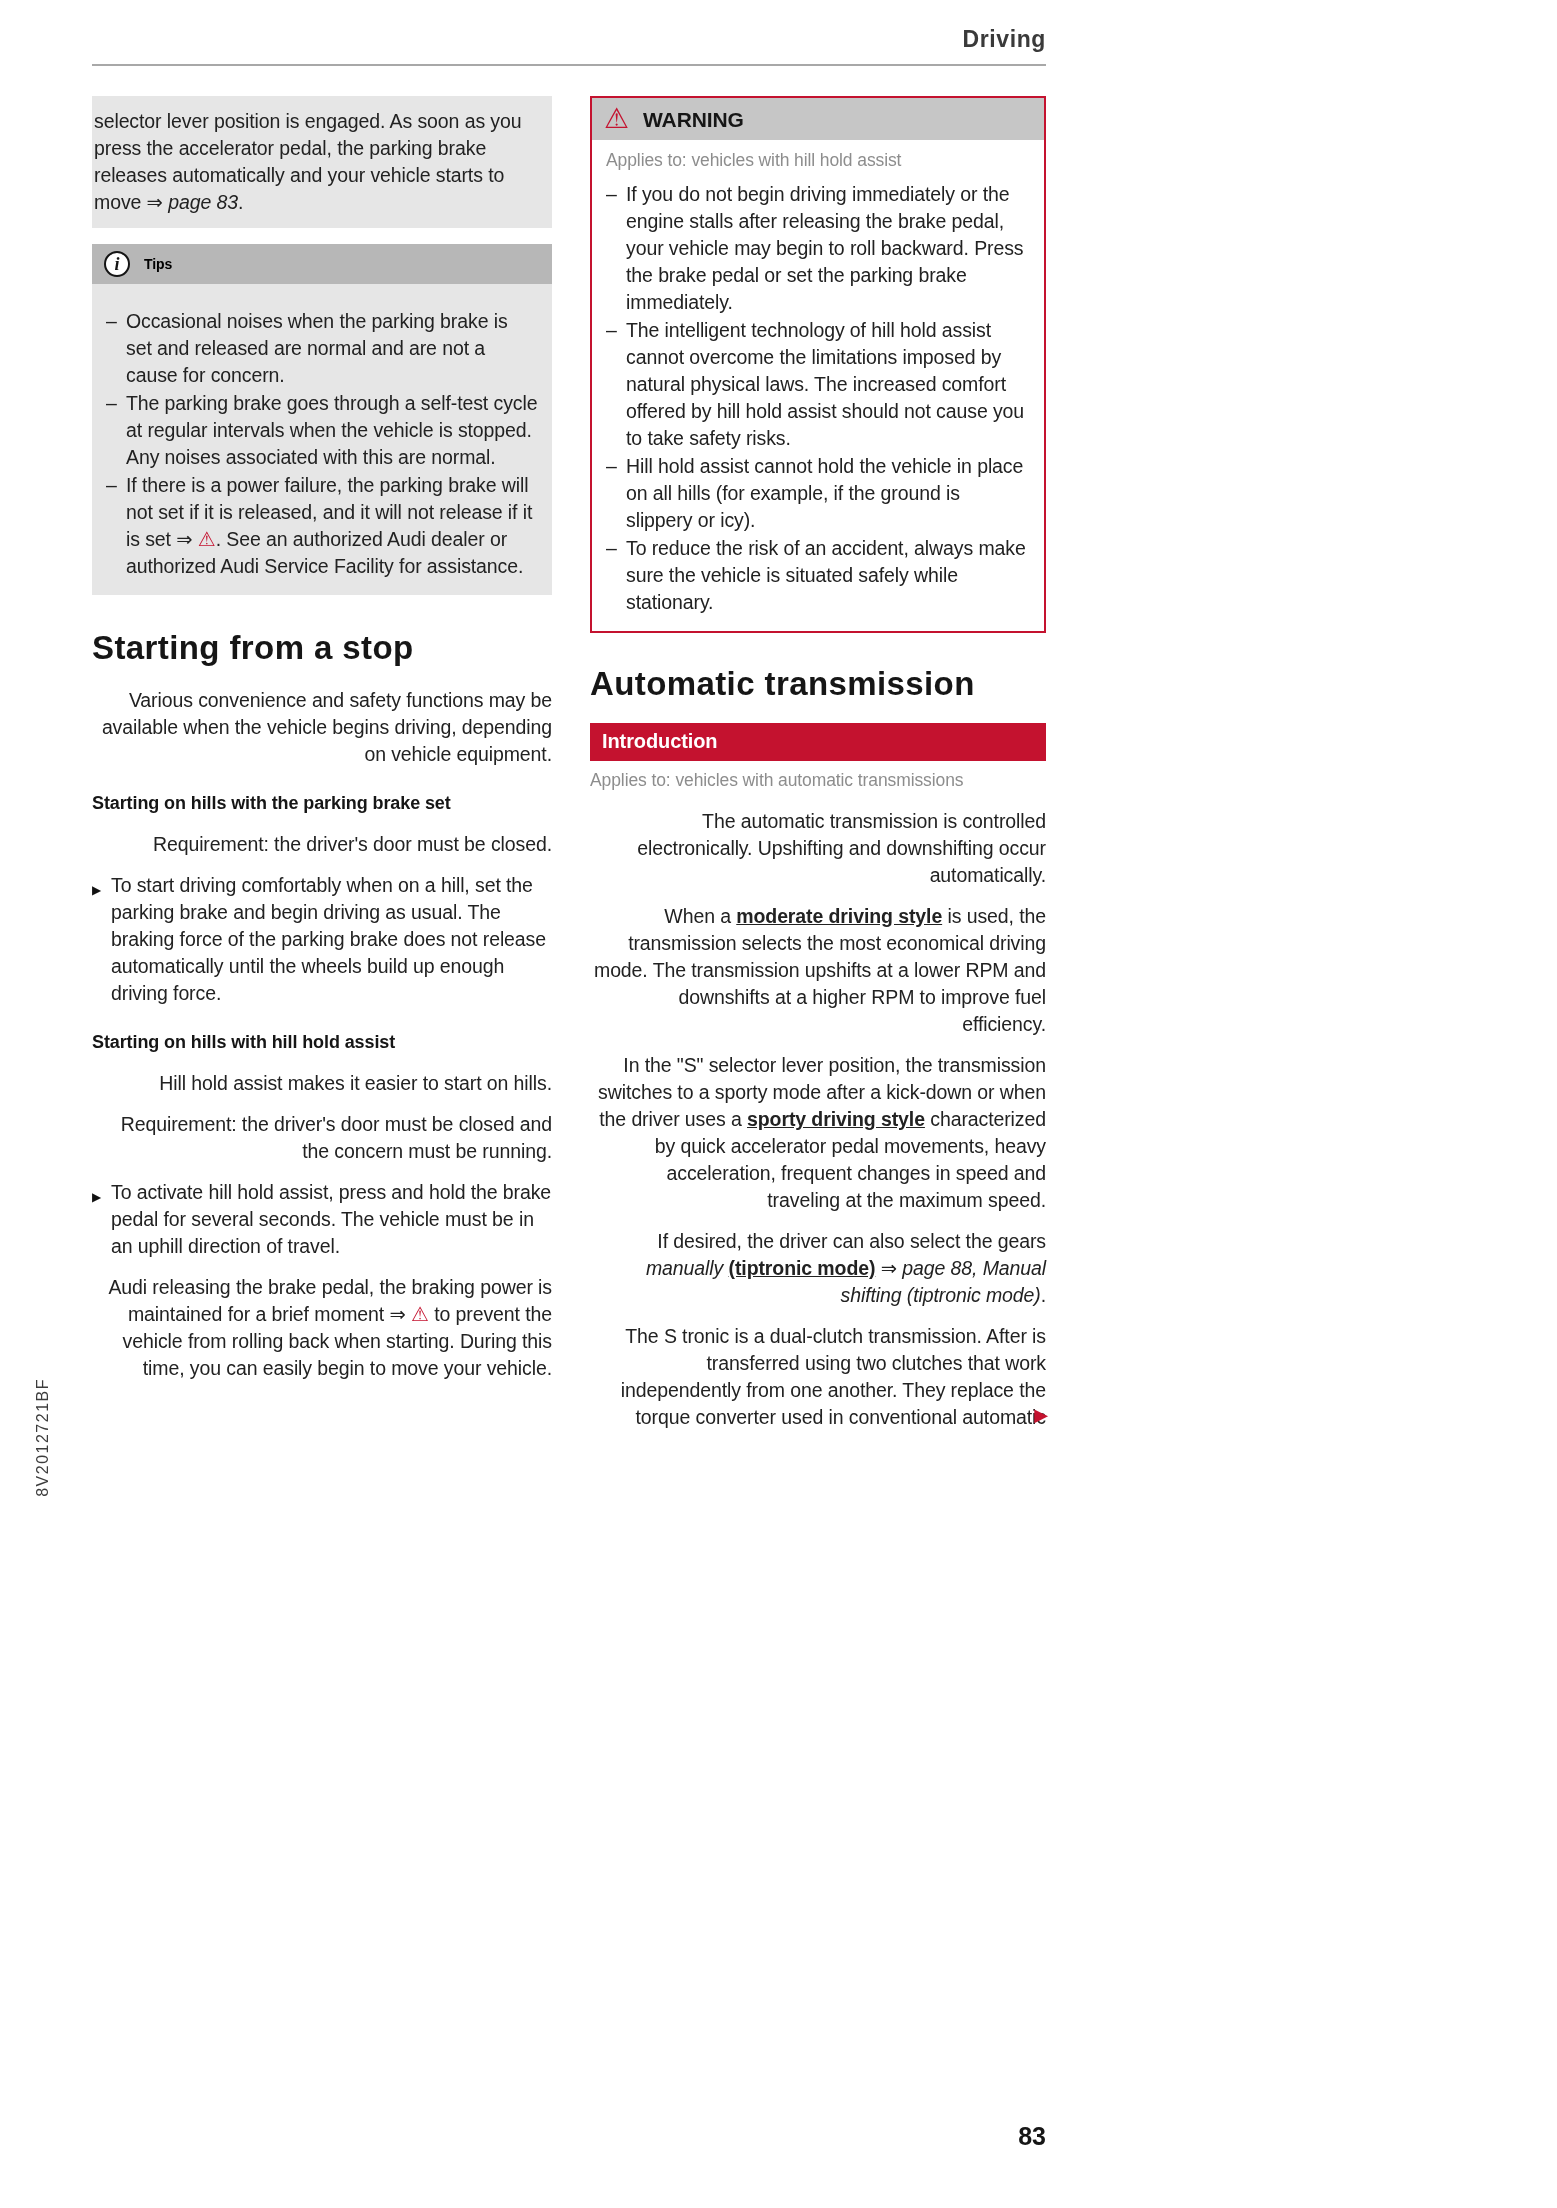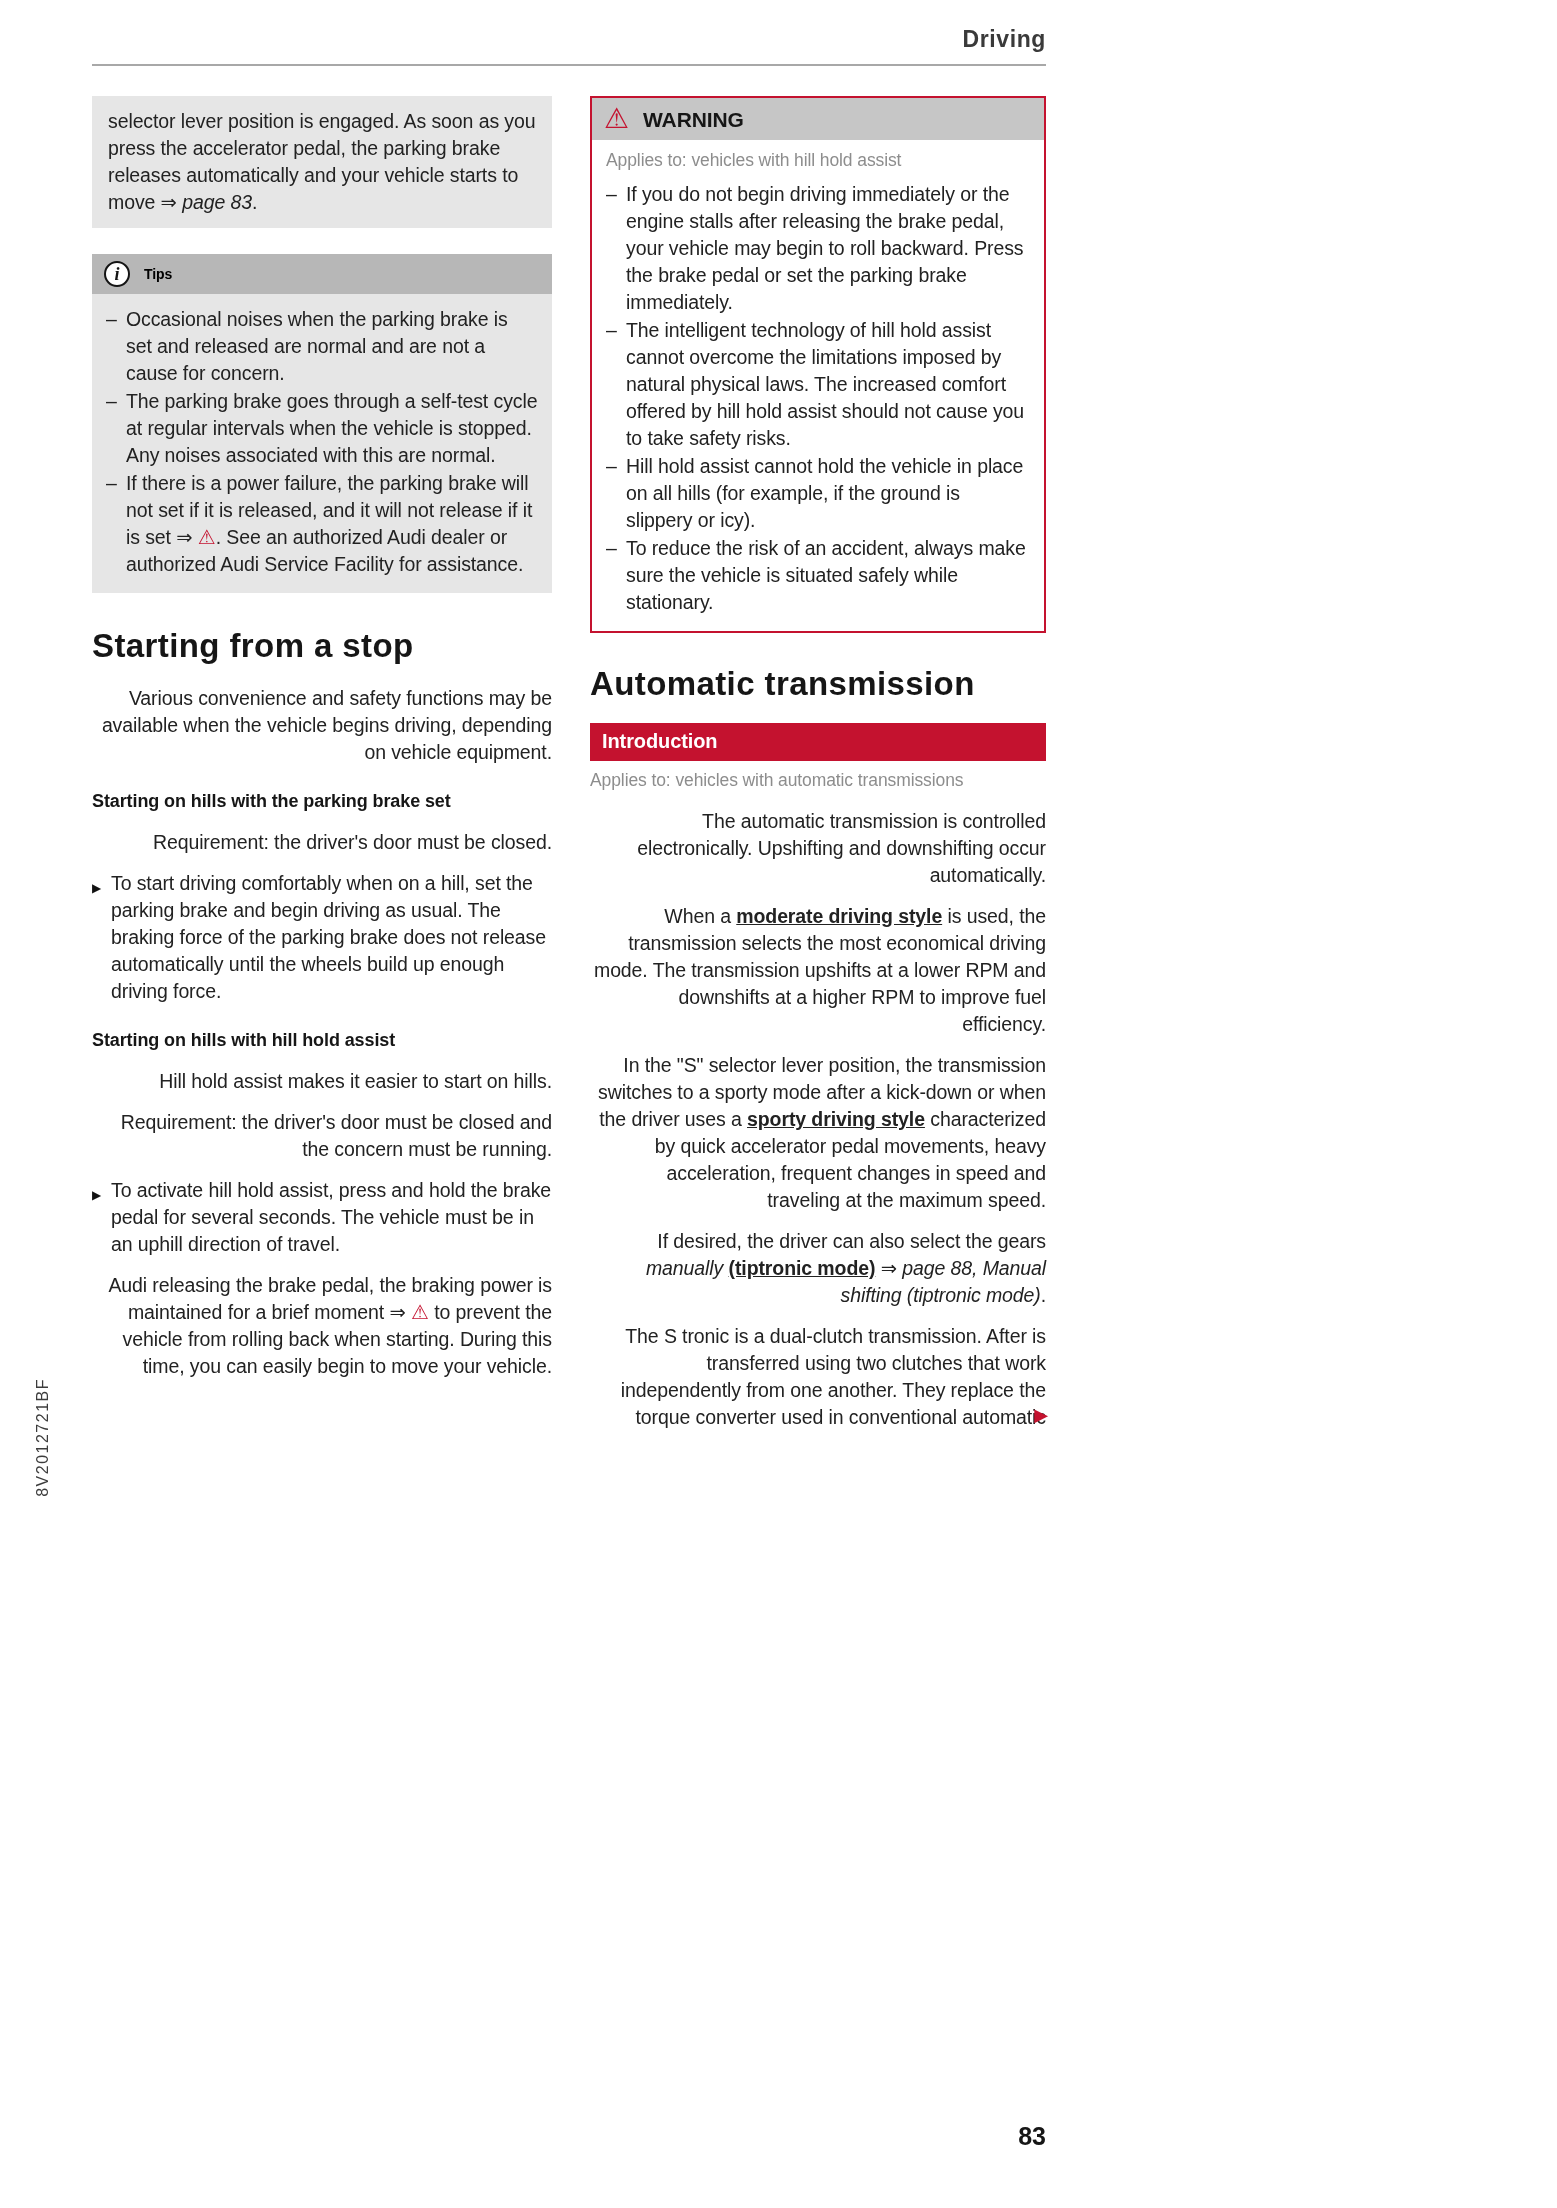--- a/index.html
+++ b/index.html
@@ -31,22 +31,22 @@
   .col-left  { left: 92px;  width: 460px; }
   .col-right { left: 590px; width: 456px; }
 
   p { margin: 0 0 14px 0; text-align: right; }
   .italic { font-style: italic; }
   .bold { font-weight: bold; text-decoration: underline; }
 
   
   .gray-box {
     background: #e6e6e6;
-    padding: 12px 16px;
-    margin-bottom: 26px;
+    padding: 12px 2px;
+    margin-bottom: 16px;
   }
 
   
   .tips-box { margin-bottom: 34px; }
   .tips-header {
     background: #b7b7b7;
     height: 40px;
     display: flex; align-items: center;
     padding: 0 12px; gap: 14px;
   }
@@ -57,21 +57,21 @@
     display: inline-flex; align-items: center; justify-content: center;
     box-sizing: border-box;
     flex: 0 0 auto;
   }
   .info-i {
     font-family: "Liberation Serif", serif;
     font-style: italic; font-weight: bold;
     font-size: 18px; line-height: 1; color: #141414;
   }
   .tips-title { font-weight: bold; font-size: 14px; color: #000000; }
-  .tips-body { background: #e6e6e6; padding: 12px 14px 14px 14px; }
+  .tips-body { background: #e6e6e6; padding: 24px 14px 14px 14px; }
 
   
   .dash-item { position: relative; padding-left: 20px; margin-bottom: 1px; }
   .dash-item::before { content: "\2013"; position: absolute; left: 0; top: 0; }
   .arrow-item { position: relative; padding-left: 19px; margin-bottom: 14px; }
   .arrow-item::before {
     content: "\25B6";
     position: absolute; left: 0; top: 5px;
     font-size: 12px; color: #111111;
   }

